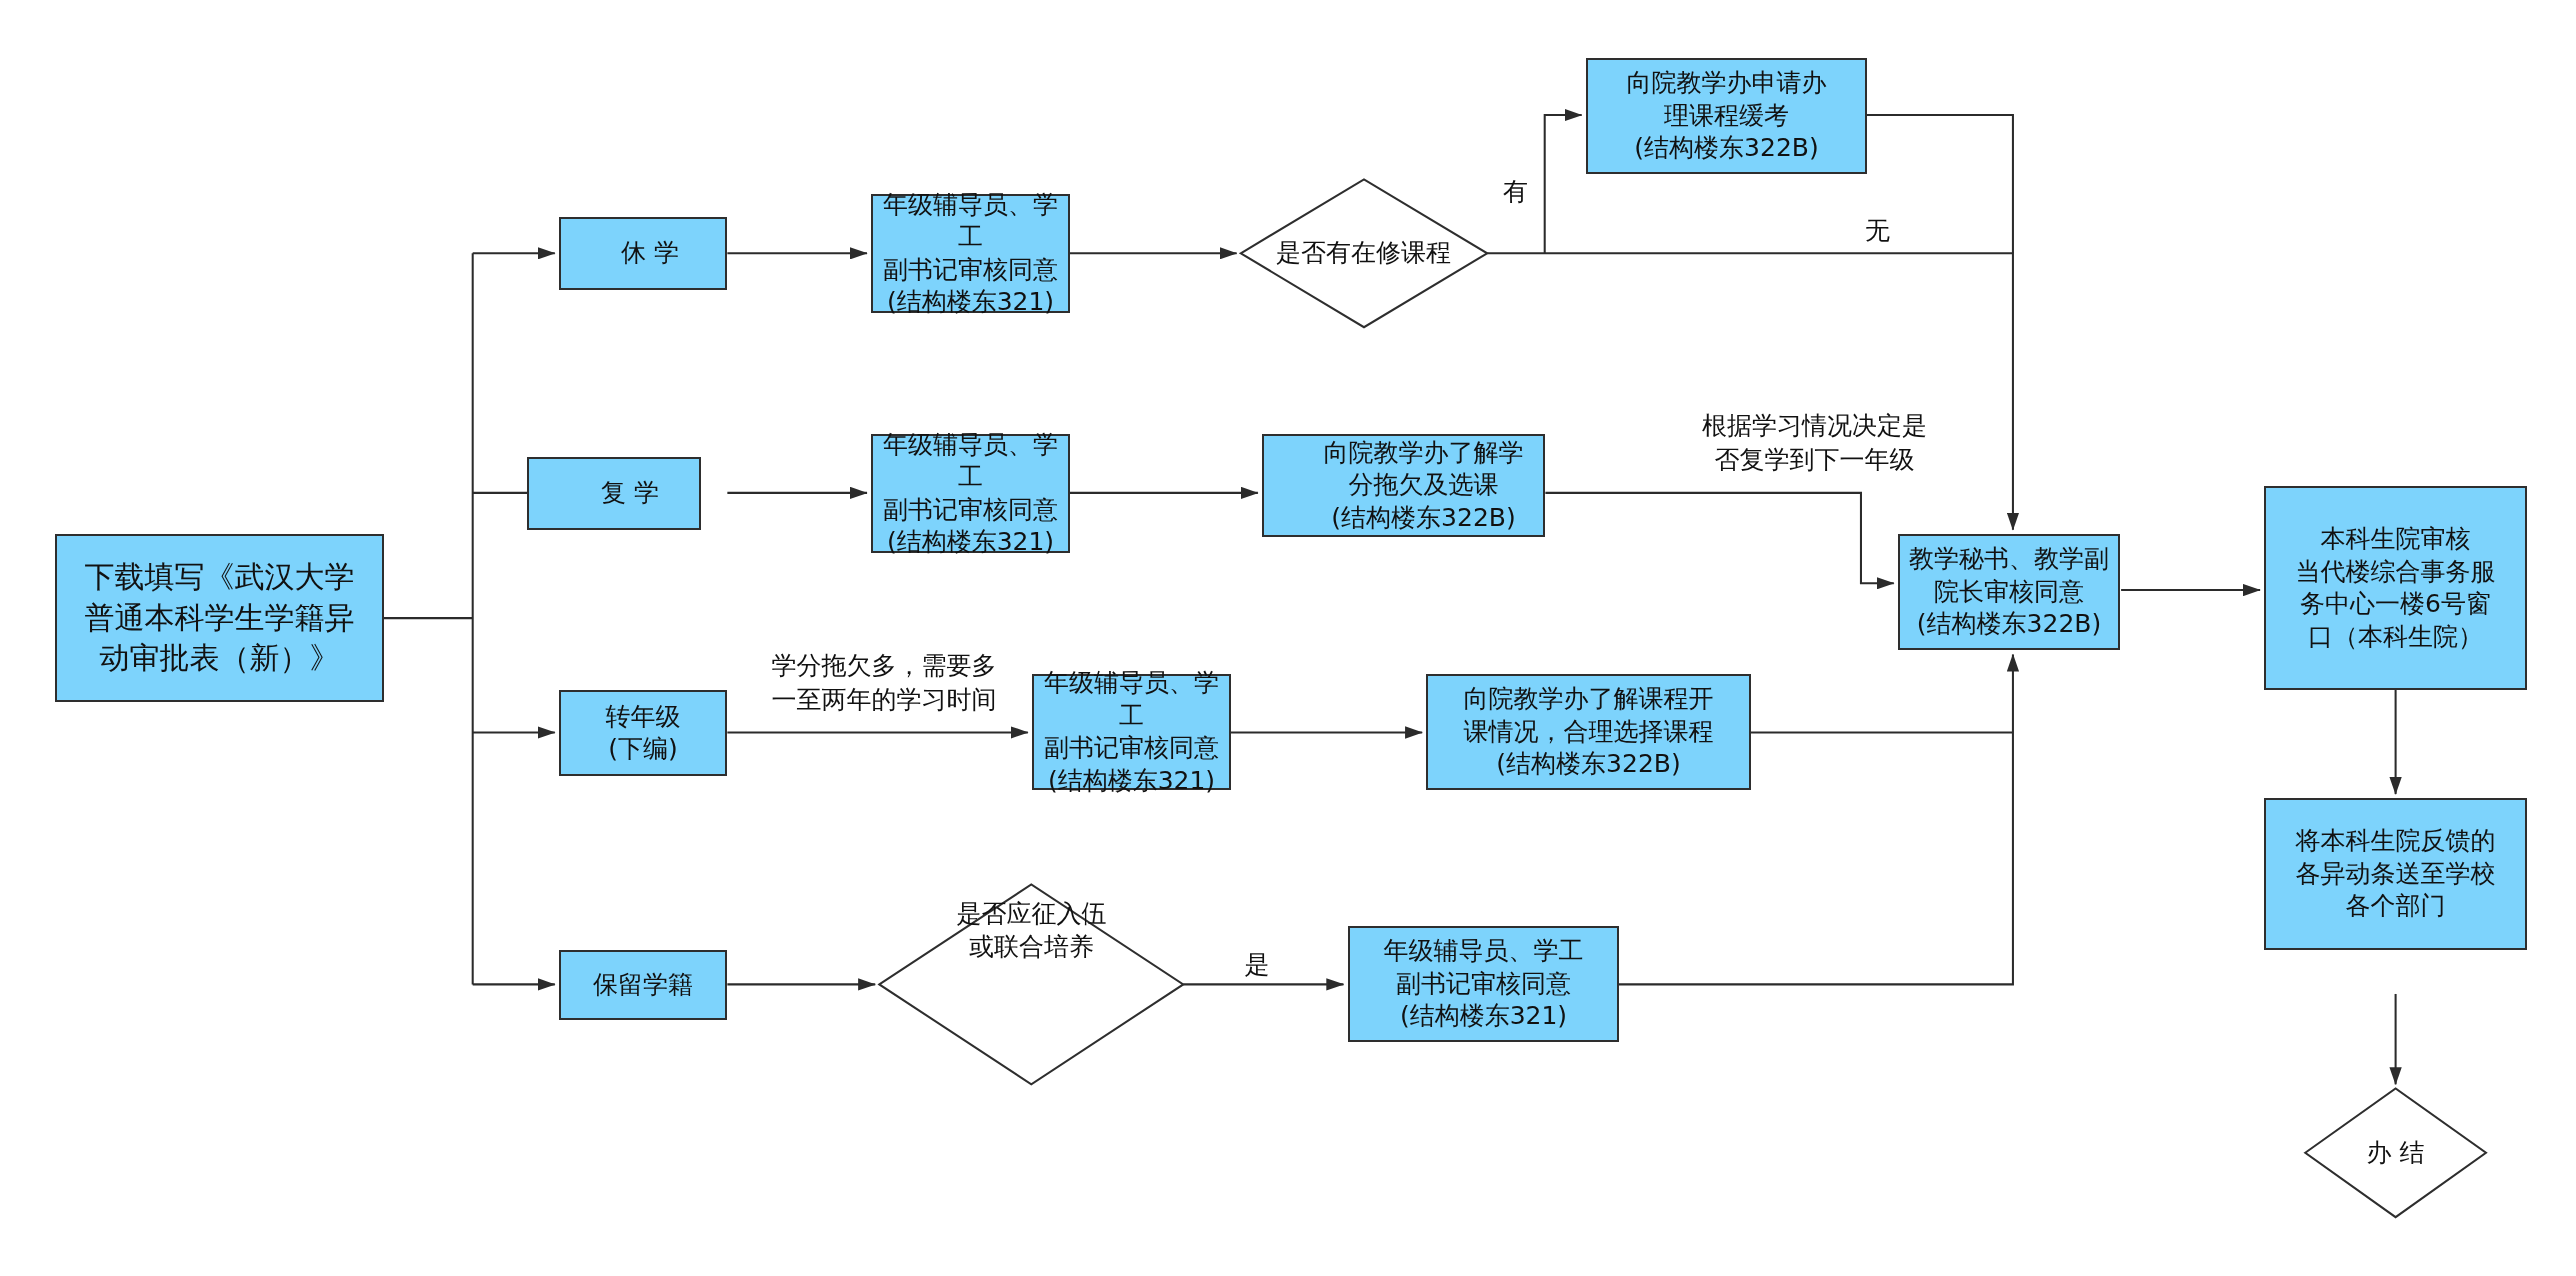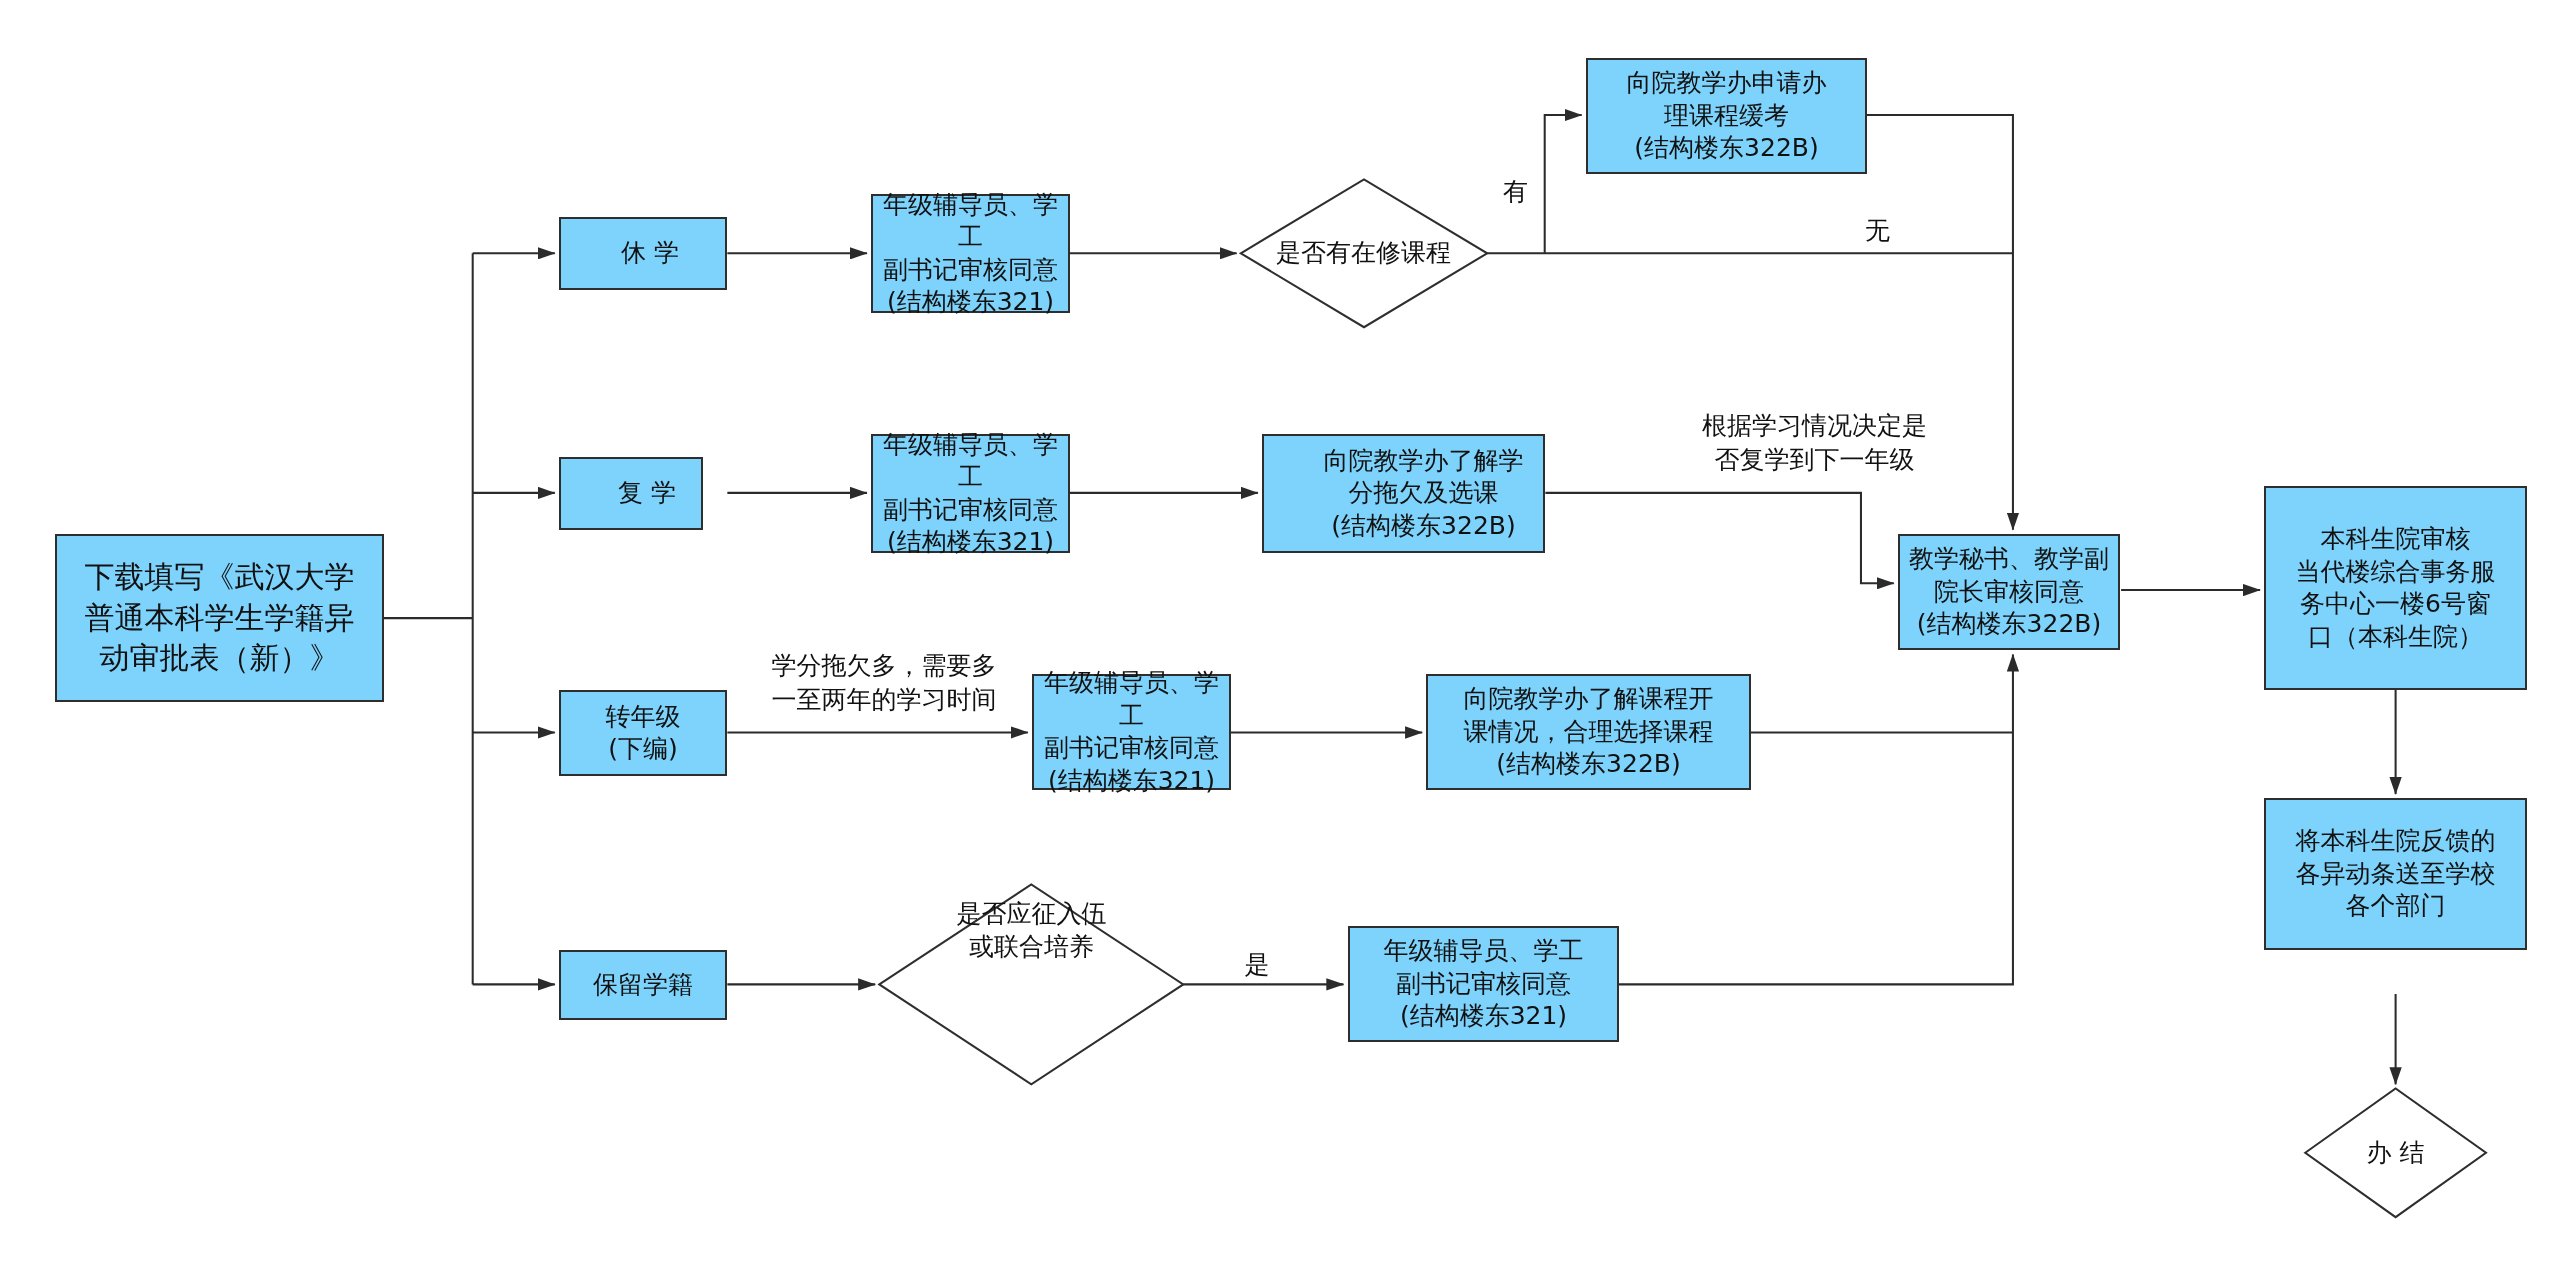--- a/index.html
+++ b/index.html
@@ -85,36 +85,36 @@
       <polygon points="1284,1438 1506,1292 1728,1438 1506,1584"></polygon>
       <polygon points="3367,1684 3499,1590 3631,1684 3499,1778"></polygon>
     </g>
   </svg>
 
   <div class="node start" style="left:55px; top:534px; width:329px; height:168px;">下载填写《武汉大学
 普通本科学生学籍异
 动审批表（新）》</div>
 
   <div class="node" style="left:559px; top:217px; width:168px; height:73px;padding-left:14px;">休 学</div>
-  <div class="node" style="left:559px; top:457px; width:144px; height:73px;padding-left:32px;">复 学</div>
+  <div class="node" style="left:527px; top:457px; width:174px; height:73px;padding-left:32px;">复 学</div>
   <div class="node" style="left:559px; top:690px; width:168px; height:86px;">转年级
 (下编)</div>
   <div class="node" style="left:559px; top:950px; width:168px; height:70px;">保留学籍</div>
 
   <div class="node" style="left:871px; top:194px; width:199px; height:119px;">年级辅导员、学工
 副书记审核同意
 (结构楼东321)</div>
   <div class="node" style="left:1586px; top:58px; width:281px; height:116px;">向院教学办申请办
 理课程缓考
 (结构楼东322B)</div>
 
   <div class="node" style="left:871px; top:434px; width:199px; height:119px;">年级辅导员、学工
 副书记审核同意
 (结构楼东321)</div>
-  <div class="node" style="left:1262px; top:434px; width:283px; height:119px;padding-left:40px;">向院教学办了解学
+  <div class="node" style="left:1262px; top:434px; width:283px; height:103px;padding-left:40px;">向院教学办了解学
 分拖欠及选课
 (结构楼东322B)</div>
 
   <div class="node" style="left:1032px; top:674px; width:199px; height:116px;">年级辅导员、学工
 副书记审核同意
 (结构楼东321)</div>
   <div class="node" style="left:1426px; top:674px; width:325px; height:116px;">向院教学办了解课程开
 课情况，合理选择课程
 (结构楼东322B)</div>
 

